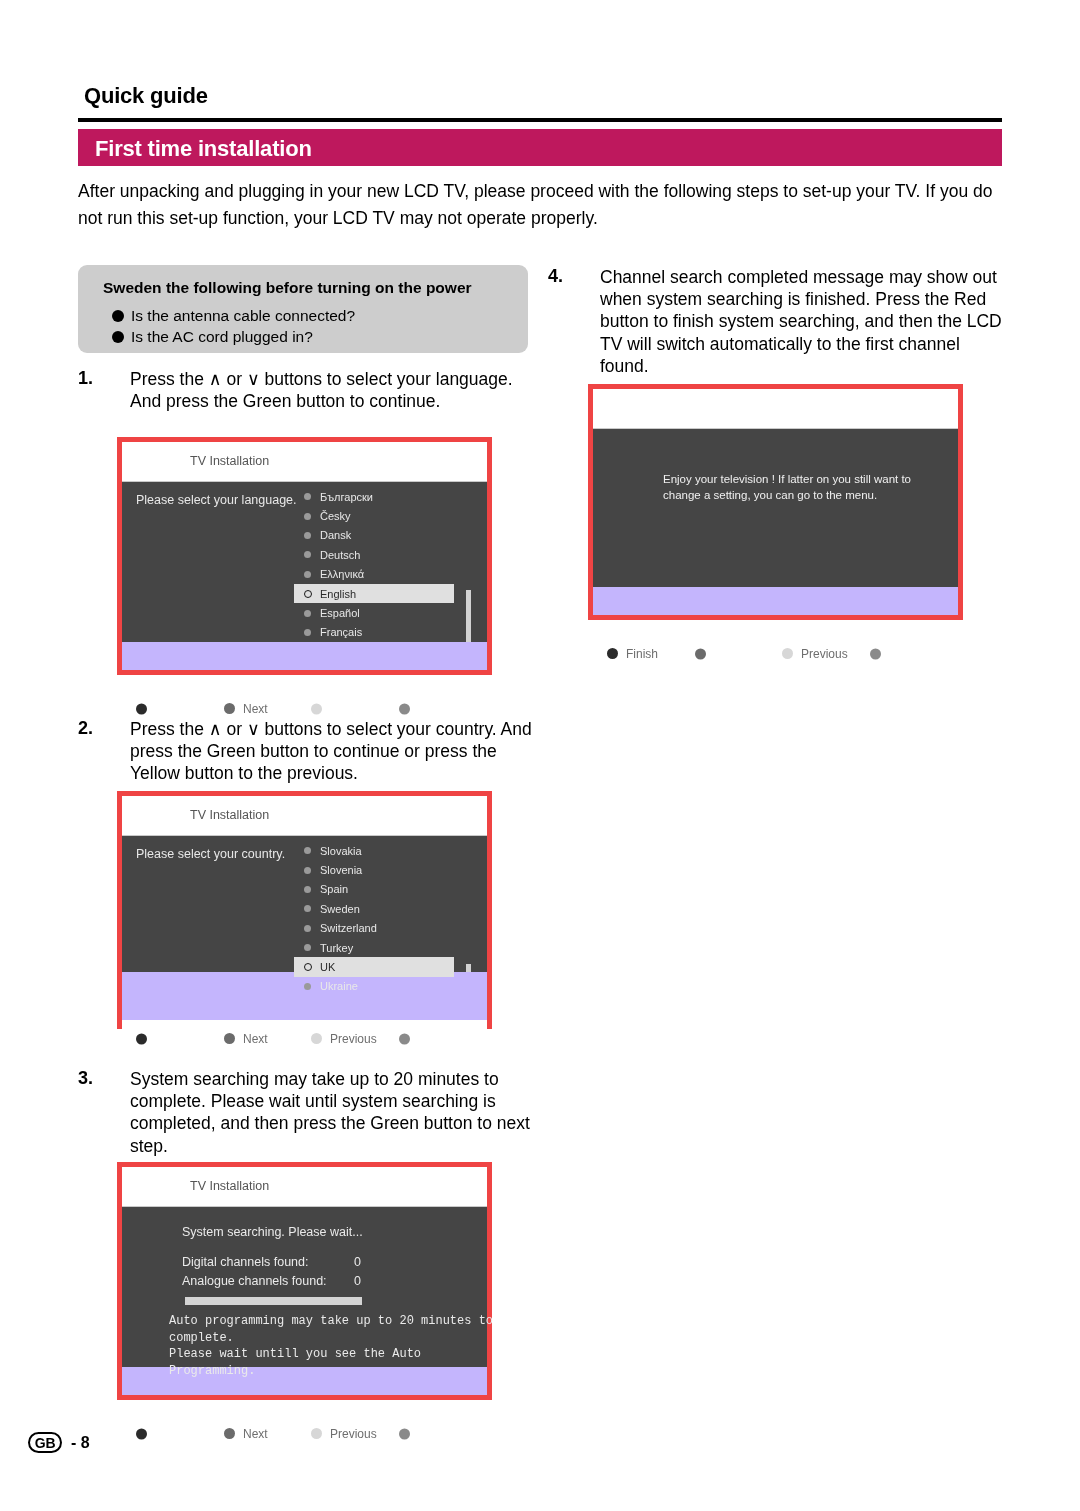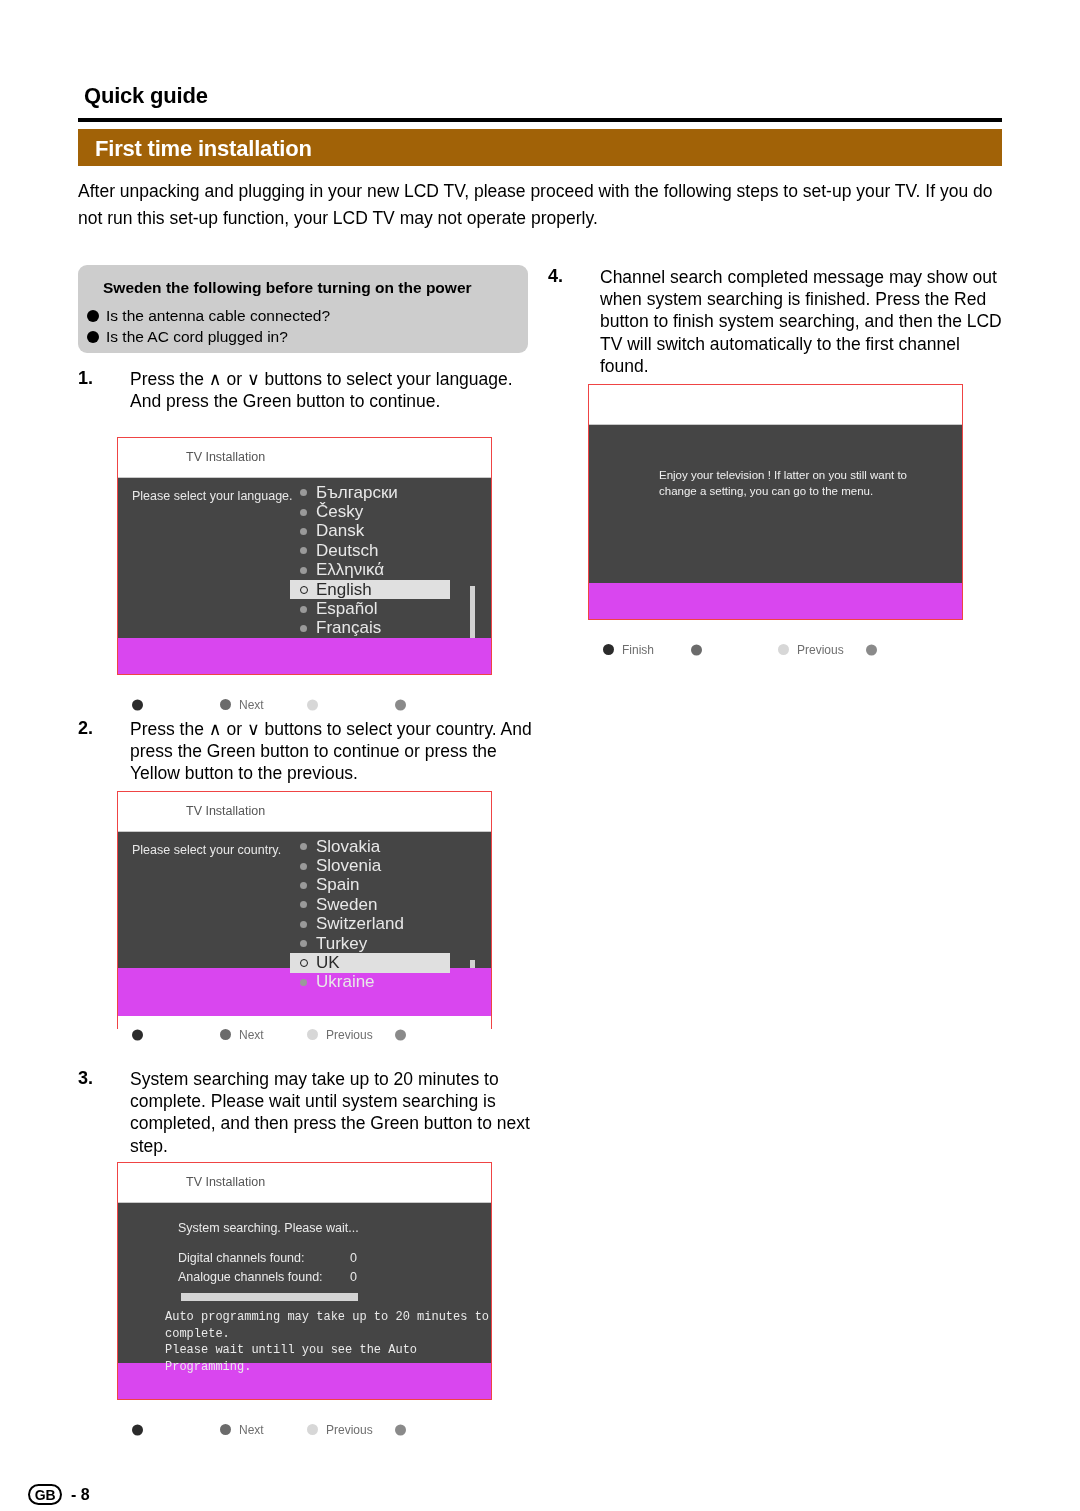--- a/index.html
+++ b/index.html
@@ -39,21 +39,21 @@
     width: 924px;
     height: 4px;
     background: #000;
   }
   .section-bar {
     position: absolute;
     left: 78px;
     top: 129px;
     width: 924px;
     height: 37px;
-    background: #a16207;
+    background: #be185d;
   }
   .section-bar-label {
     position: absolute;
     left: 17px;
     top: 7px;
     font-size: 22px;
     font-weight: bold;
     color: #ffffff;
     letter-spacing: -0.2px;
   }
@@ -81,21 +81,21 @@
   .confirm-title {
     position: absolute;
     left: 25px;
     top: 14px;
     font-size: 15.5px;
     font-weight: bold;
     color: #000;
   }
   .confirm-list {
     position: absolute;
-    left: 9px;
+    left: 34px;
     top: 40px;
   }
   .confirm-item {
     display: flex;
     align-items: center;
     font-size: 15.5px;
     line-height: 21px;
     color: #000;
   }
   .confirm-bullet {
@@ -127,22 +127,22 @@
     left: 52px;
     top: 0;
     font-size: 17.5px;
     line-height: 22.2px;
     color: #000;
   }
 
   
   .tvscreen {
     position: absolute;
-    border: 1px solid #ef4444;
-    background: #d946ef;
+    border: 5px solid #ef4444;
+    background: #c4b5fd;
     box-sizing: border-box;
   }
   .tv-header {
     height: 40px;
     background: #ffffff;
     border-bottom: 1px solid #c9c9c9;
     box-sizing: border-box;
     position: relative;
   }
   .tv-header-title {
@@ -196,21 +196,21 @@
   .tv-list {
     position: absolute;
     left: 172px;
     top: 5px;
     width: 157px;
   }
   .tv-list-item {
     height: 19.4px;
     display: flex;
     align-items: center;
-    font-size: 17px;
+    font-size: 11px;
     color: #e8e8e8;
     padding-left: 10px;
     box-sizing: border-box;
   }
   .tv-list-item .bullet {
     width: 7px;
     height: 7px;
     border-radius: 50%;
     background: #9a9a9a;
     margin-right: 9px;
@@ -285,21 +285,21 @@
     line-height: 16.5px;
     color: #eaeaea;
     width: 330px;
     font-family: Liberation Mono, monospace;
   }
 
   
   .page-footer {
     position: absolute;
     left: 28px;
-    top: 1484px;
+    top: 1432px;
     display: flex;
     align-items: center;
     justify-content: space-between;
   }
   .gb-badge {
     width: 34px;
     height: 21px;
     border: 2.4px solid #000;
     border-radius: 11px;
     display: flex;

